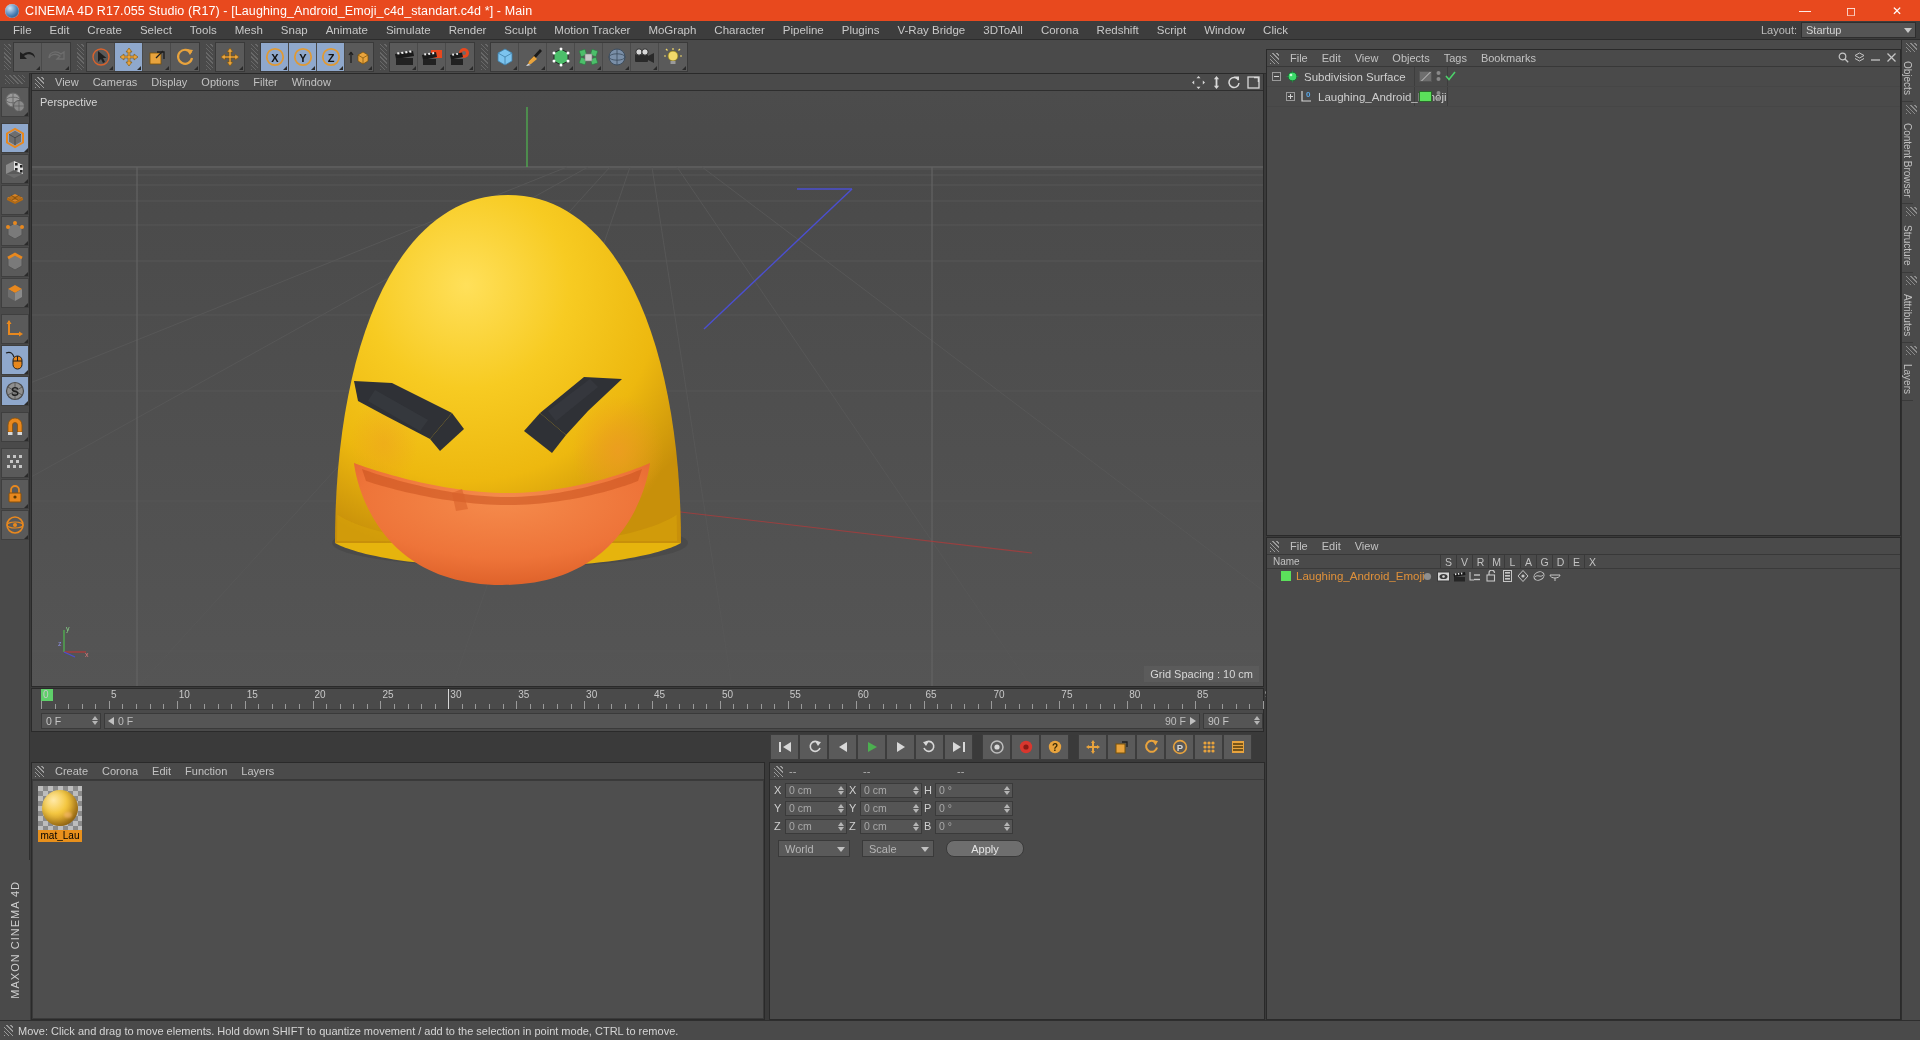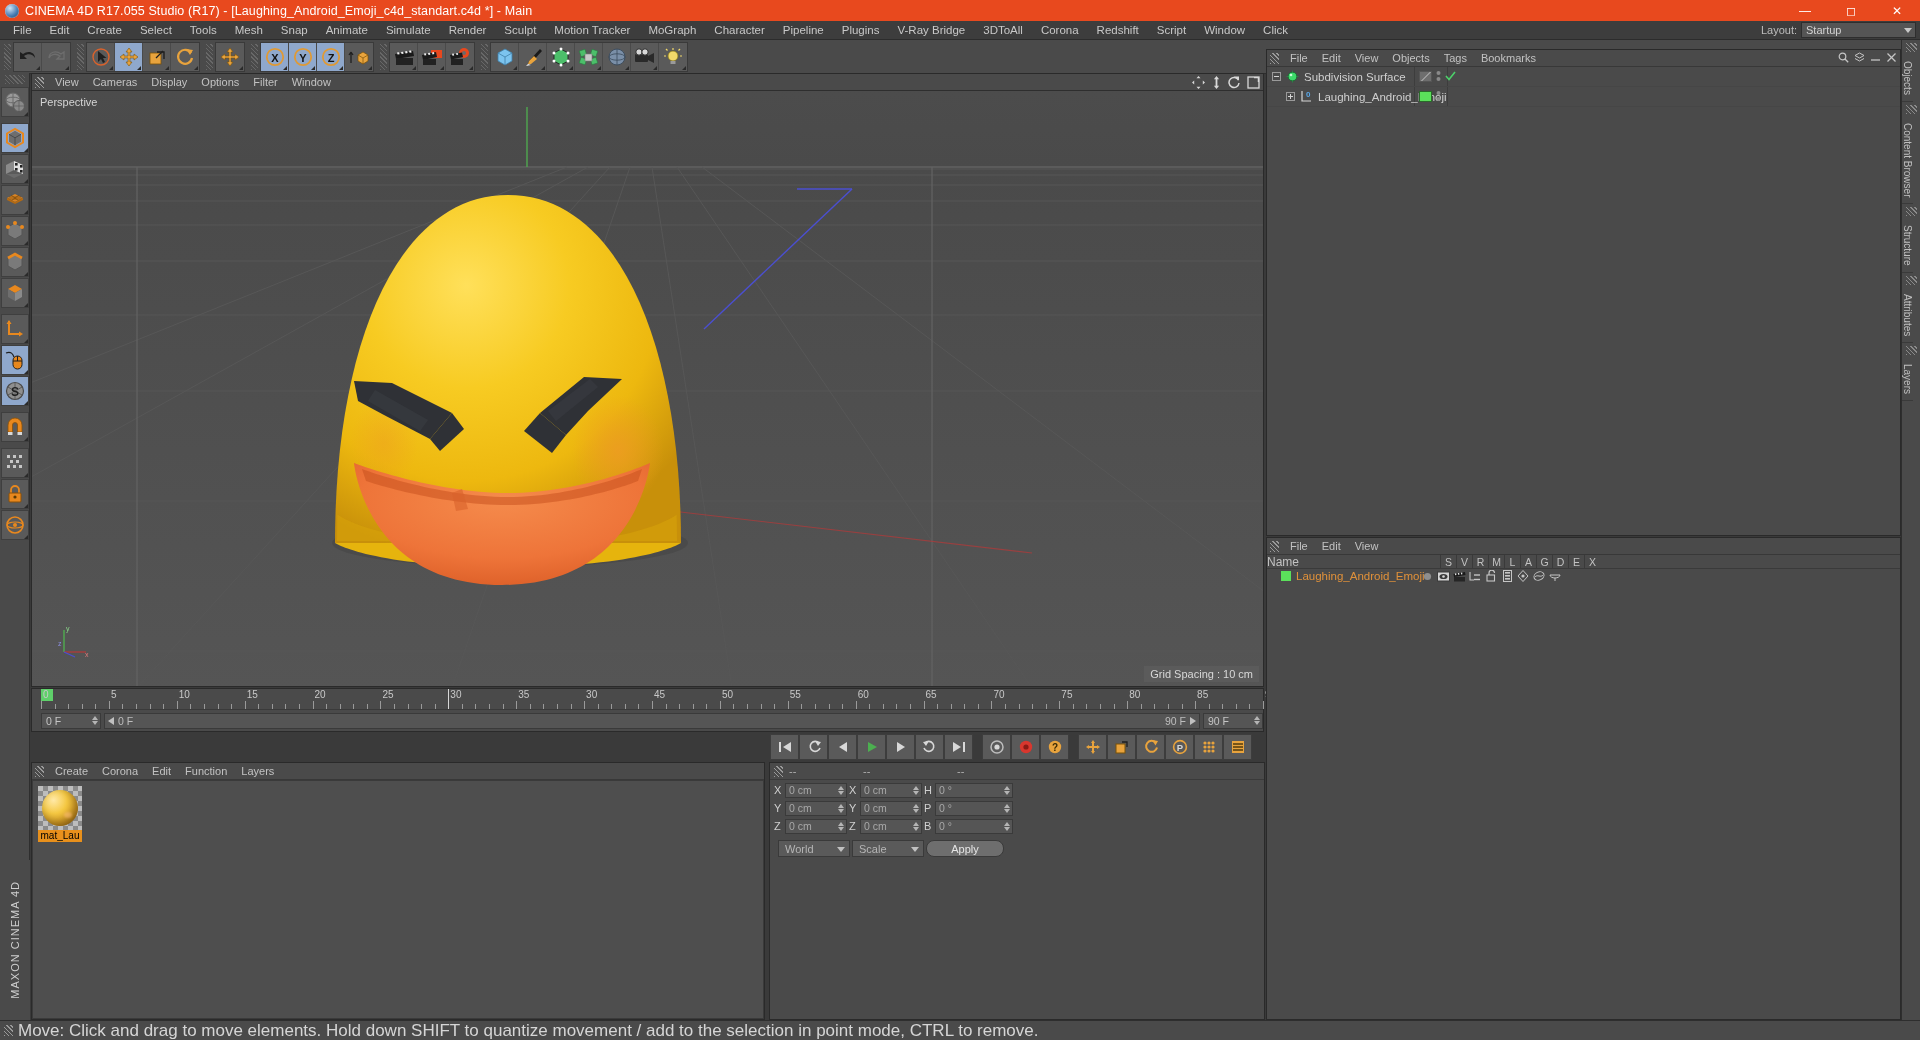--- a/index.html
+++ b/index.html
@@ -113,21 +113,21 @@
   .orow { height:20px; display:flex; align-items:center; position:relative;
     border-bottom:1px solid #464646; }
   .orow .oname { color:#cfcfcf; font-size:11.5px; }
   .ocol { position:absolute; top:0; bottom:0; width:1px; background:#3d3d3d; }
   .tagcell { position:absolute; height:20px; display:flex; align-items:center; gap:4px; }
 
   #attrmgr { position:absolute; left:1266px; top:537px; width:635px; height:483px;
     background:#4a4a4a; border:1px solid #2a2a2a; }
   #attr-colhdr { height:14px; background:#4a4a4a; display:flex; align-items:center;
     border-bottom:1px solid #3a3a3a; position:relative; }
-  #attr-colhdr .nm { color:#c2c2c2; font-size:12px; }
+  #attr-colhdr .nm { color:#c2c2c2; font-size:10px; padding-left:6px; }
   #attr-colhdr .c { position:absolute; top:0; width:16px; text-align:center;
     color:#c2c2c2; font-size:10.5px; line-height:14px; border-left:1px solid #3a3a3a; height:14px;}
   #attrrow { height:14px; display:flex; align-items:center; position:relative; }
   #attrrow .nm { color:#e0913a; font-size:11.5px; }
 
   
   #matmgr { position:absolute; left:31px; top:762px; width:734px; height:258px;
     background:#4a4a4a; border:1px solid #2a2a2a; }
   #matbody { position:absolute; top:17px; left:0; right:0; bottom:0; background:#4e4e4e;
     border:1px solid #3a3a3a; padding:5px; }
@@ -150,21 +150,21 @@
     background:#4a4a4a; border:1px solid #2a2a2a; }
   #coordhdr { height:17px; display:flex; align-items:center; border-bottom:1px solid #3a3a3a; }
   #coordhdr .g { width:9px; height:11px; margin:0 6px 0 4px;
     background-image:repeating-linear-gradient(45deg,#9a9a9a 0 1px,transparent 1px 3px); }
   #coordhdr .dash { color:#b0b0b0; font-size:11px; }
   .crow { display:flex; align-items:center; height:16px; margin:2px 0 0 4px; gap:0; }
   .clab { width:11px; color:#cfcfcf; font-size:11px; text-align:left; }
   .cfield { width:62px; height:15px; background:#555; border:1px solid #3a3a3a;
     color:#a8a8a8; font-size:10.5px; display:flex; align-items:center; padding:0 3px;
     position:relative; margin-right:2px; }
-  .crowbtns { display:flex; align-items:center; gap:2px; margin:6px 8px 0 8px; }
+  .crowbtns { display:flex; align-items:center; gap:12px; margin:6px 8px 0 8px; }
   .cdd { width:72px; height:17px; background:#5a5a5a; border:1px solid #3a3a3a; color:#b5b5b5;
     font-size:11px; display:flex; align-items:center; padding-left:6px; position:relative; }
   .cdd .arr { position:absolute; right:4px; top:6px; width:0;height:0;
     border-left:4px solid transparent;border-right:4px solid transparent;border-top:5px solid #c0c0c0; }
   #applybtn { width:78px; height:17px; background:#6e6e6e; border:1px solid #3a3a3a;
     border-radius:8px; color:#e5e5e5; font-size:11px; display:flex; align-items:center;
     justify-content:center; }
 
   
   #rightdock { position:absolute; right:0; top:40px; width:19px; bottom:20px; background:#4a4a4a;
@@ -178,21 +178,21 @@
   #brand { position:absolute; left:0; bottom:20px; width:30px; height:160px; background:#4a4a4a;
     display:flex; align-items:center; justify-content:center; }
   #brand span { writing-mode:vertical-rl; transform:rotate(180deg); color:#cfcfcf;
     font-size:11px; letter-spacing:1px; }
 
   
   #statusbar { position:absolute; left:0; right:0; bottom:0; height:20px; background:#4a4a4a;
     border-top:1px solid #2e2e2e; display:flex; align-items:center; }
   #statusbar .g { width:9px; height:11px; margin:0 5px 0 4px;
     background-image:repeating-linear-gradient(45deg,#9a9a9a 0 1px,transparent 1px 3px); }
-  #statusbar .txt { color:#d5d5d5; font-size:17px; }
+  #statusbar .txt { color:#d5d5d5; font-size:11px; }
 </style>
 </head>
 <body>
 
 <div id="titlebar">
   <div class="app-icon"></div>
   <div class="title-text">CINEMA 4D R17.055 Studio (R17) - [Laughing_Android_Emoji_c4d_standart.c4d *] - Main</div>
   <div id="winbtns">
     <div>—</div>
     <div>◻</div>

